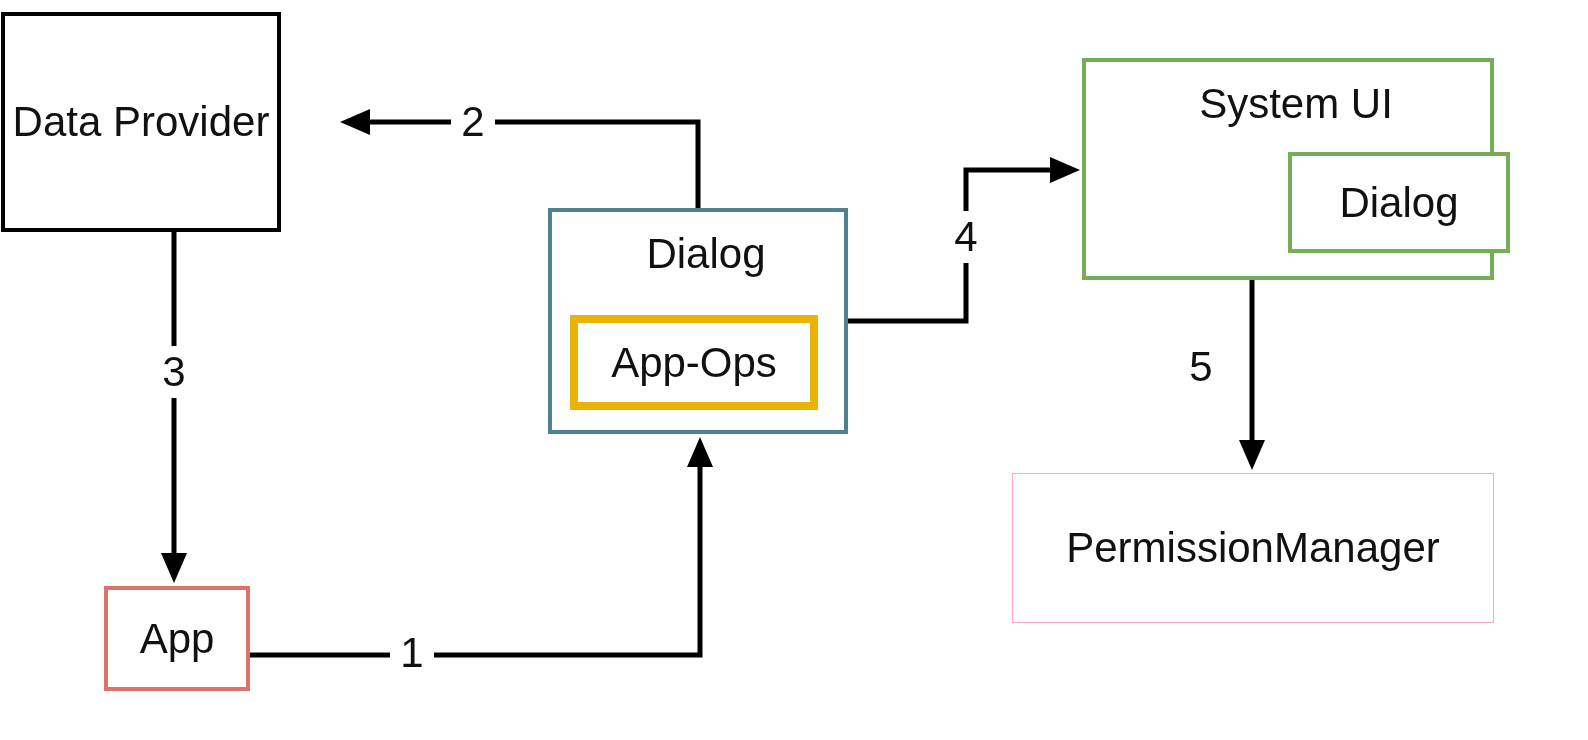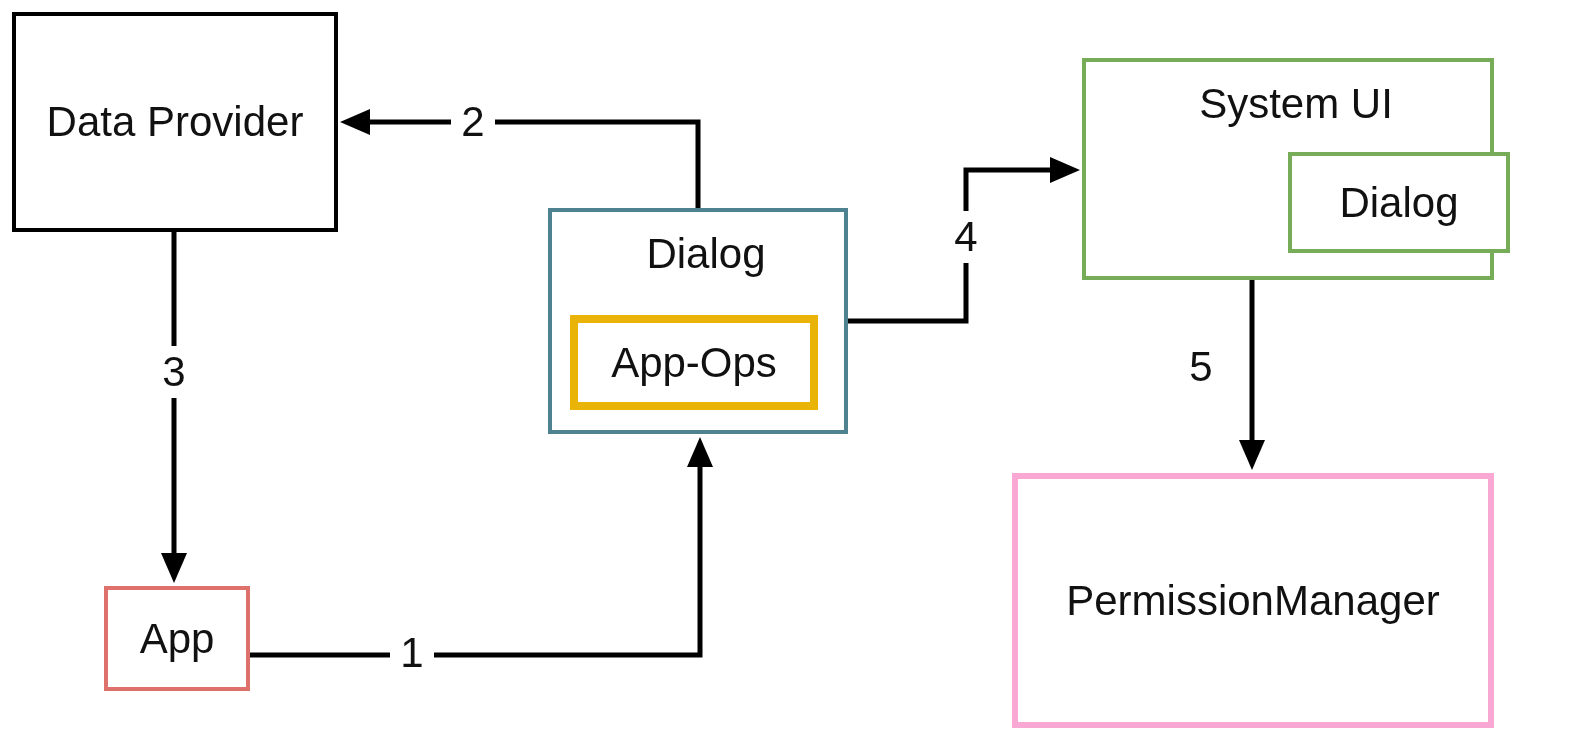--- a/index.html
+++ b/index.html
@@ -49,21 +49,21 @@
   }
   .node-label-top {
     position: absolute;
     left: 0;
     right: 0;
     top: 18px;
     text-align: center;
     padding-left: 16px;
   }
   .data-provider {
-    left: 12px; top: 12px; width: 326px; height: 220px;
+    left: 1px; top: 12px; width: 280px; height: 220px;
     border: 4px solid #000000;
   }
   .app {
     left: 104px; top: 586px; width: 146px; height: 105px;
     border: 4px solid #df716d;
   }
   .system {
     left: 548px; top: 208px; width: 300px; height: 226px;
     border: 4px solid #4e8290;
   }
@@ -73,22 +73,22 @@
   }
   .system-ui {
     left: 1082px; top: 58px; width: 412px; height: 222px;
     border: 4px solid #77ad58;
   }
   .dialog {
     left: 1288px; top: 152px; width: 222px; height: 101px;
     border: 4px solid #77ad58;
   }
   .permission-manager {
-    left: 1012px; top: 473px; width: 482px; height: 255px;
-    border: 6px solid #f9a8d4;
+    left: 1012px; top: 473px; width: 482px; height: 150px;
+    border: 1px solid #f9a8d4;
   }
   .edge-label {
     position: absolute;
     z-index: 3;
     width: 44px;
     height: 52px;
     line-height: 52px;
     text-align: center;
     font-size: 42px;
     background: #ffffff;

